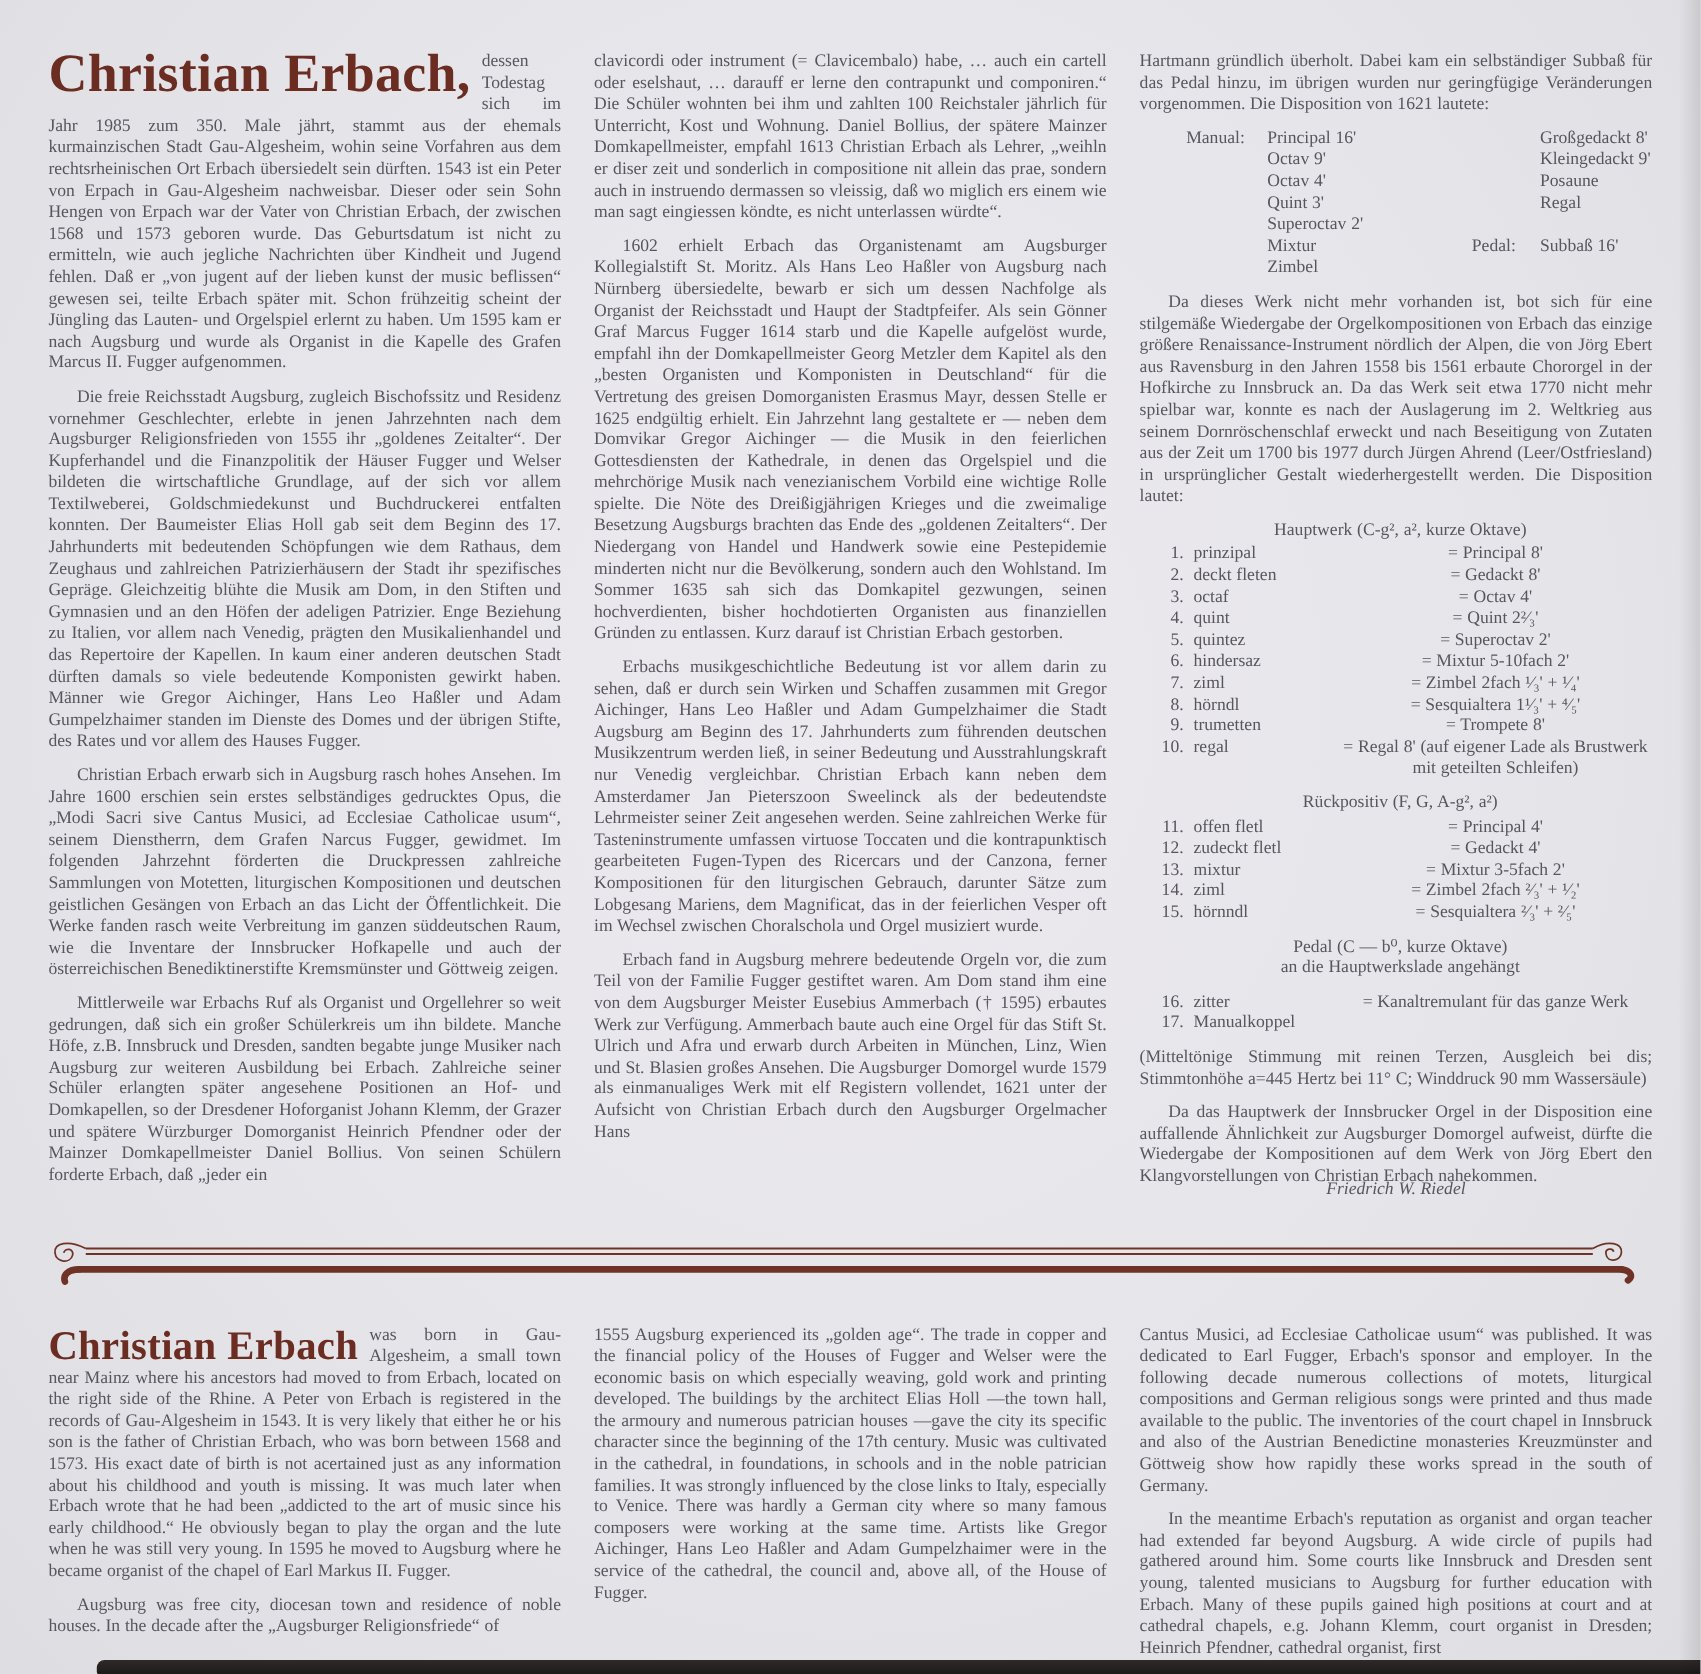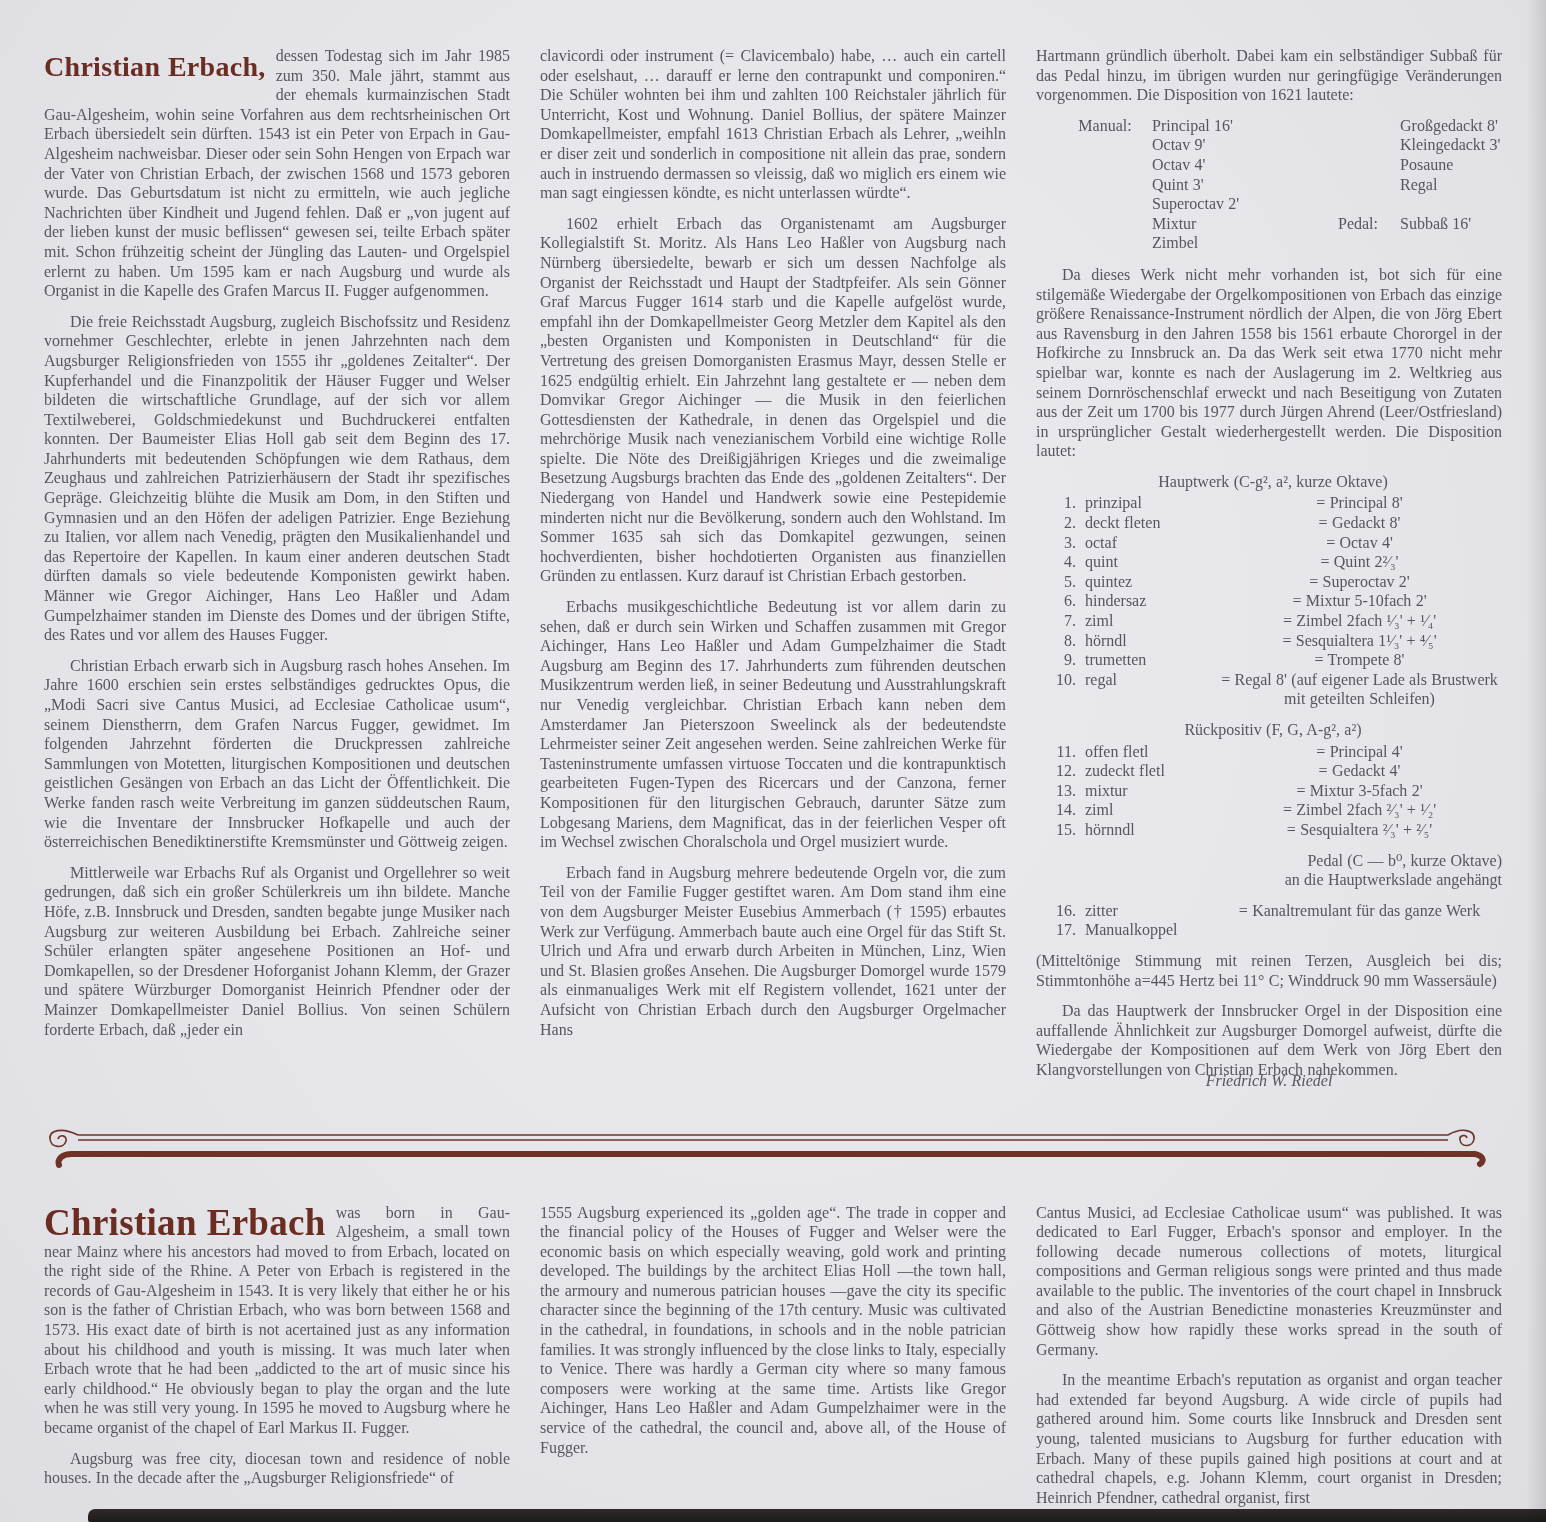--- a/index.html
+++ b/index.html
@@ -11,40 +11,40 @@
     color:#57565f;
   }
   .cover::after{content:"";position:absolute;top:0;right:0;width:20px;height:100%;
     background:linear-gradient(to right,rgba(0,0,0,0),rgba(0,0,0,0.10));pointer-events:none;}
   .columns{display:flex;gap:30px;padding:46px 44px 0 44px;}
   .col{flex:1;min-width:0;text-align:justify;font-size:16px;line-height:19.6px;
        hyphens:auto;-webkit-hyphens:auto;word-spacing:0.02em;}
   .para{margin:0 0 11px 0;}
   .para.indent{text-indent:26px;}
   .heading-de{
-    float:left;font-weight:bold;font-size:28px;line-height:39px;
+    float:left;font-weight:bold;font-size:49px;line-height:39px;
     color:#6b2c22;padding-right:10px;letter-spacing:0.3px;margin-top:1px;
   }
   .heading-en{
     float:left;font-weight:bold;font-size:37px;line-height:38px;
     color:#6b2c22;padding-right:10px;letter-spacing:0.3px;margin-top:1px;
   }
   
   .manual{display:grid;grid-template-columns:88px 170px 78px 1fr;
           margin:9px 0 12px 0;padding-left:28px;}
   .m-label{text-align:center;padding-right:6px;white-space:nowrap;}
   .m-item{white-space:nowrap;}
   
   .disp{margin:0 0 11px 0;}
   .disp-title{padding-left:8px;margin:0 0 2px 0;text-align:center;}
   .disp-row{display:flex;padding-left:8px;}
   .disp-num{flex:none;width:32px;text-align:right;padding-right:9px;}
   .disp-name{flex:none;width:132px;}
   .disp-val{flex:1;text-align:center;}
-  .pedal-line{padding-left:8px;margin:0;text-align:right;}
+  .pedal-line{padding-left:8px;margin:0;text-align:center;}
   .pedal-block{margin:11px 0;}
   .author{ text-align:center;font-style:italic;margin-top:-19.6px;}
   .divider{padding:16px 42px 20px 42px;}
   .vinyl-edge{position:absolute;left:88px;right:0;bottom:0;height:13px;
     background:linear-gradient(to bottom,#2e2a29,#1d1a1a);border-radius:7px 0 0 2px;}
 </style>
 </head>
 <body>
 
 <div class="cover">
@@ -71,21 +71,21 @@
 
         <div class="manual">
           <div class="m-label">Manual:</div>
           <div class="m-item">Principal 16'</div>
           <div class="m-label"></div>
           <div class="m-item">Großgedackt 8'</div>
 
           <div class="m-label"></div>
           <div class="m-item">Octav 9'</div>
           <div class="m-label"></div>
-          <div class="m-item">Kleingedackt 3'</div>
+          <div class="m-item">Kleingedackt 9'</div>
 
           <div class="m-label"></div>
           <div class="m-item">Octav 4'</div>
           <div class="m-label"></div>
           <div class="m-item">Posaune</div>
 
           <div class="m-label"></div>
           <div class="m-item">Quint 3'</div>
           <div class="m-label"></div>
           <div class="m-item">Regal</div>

